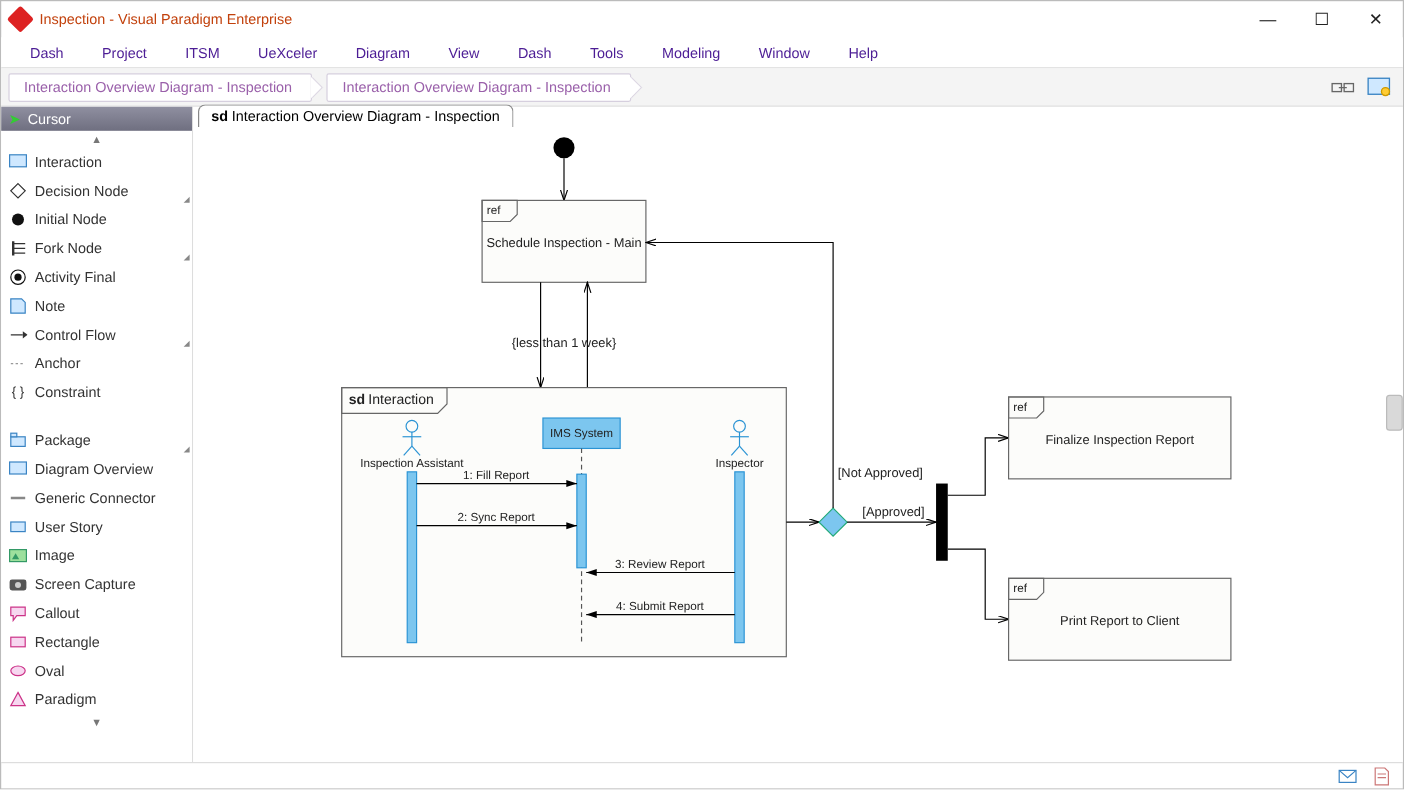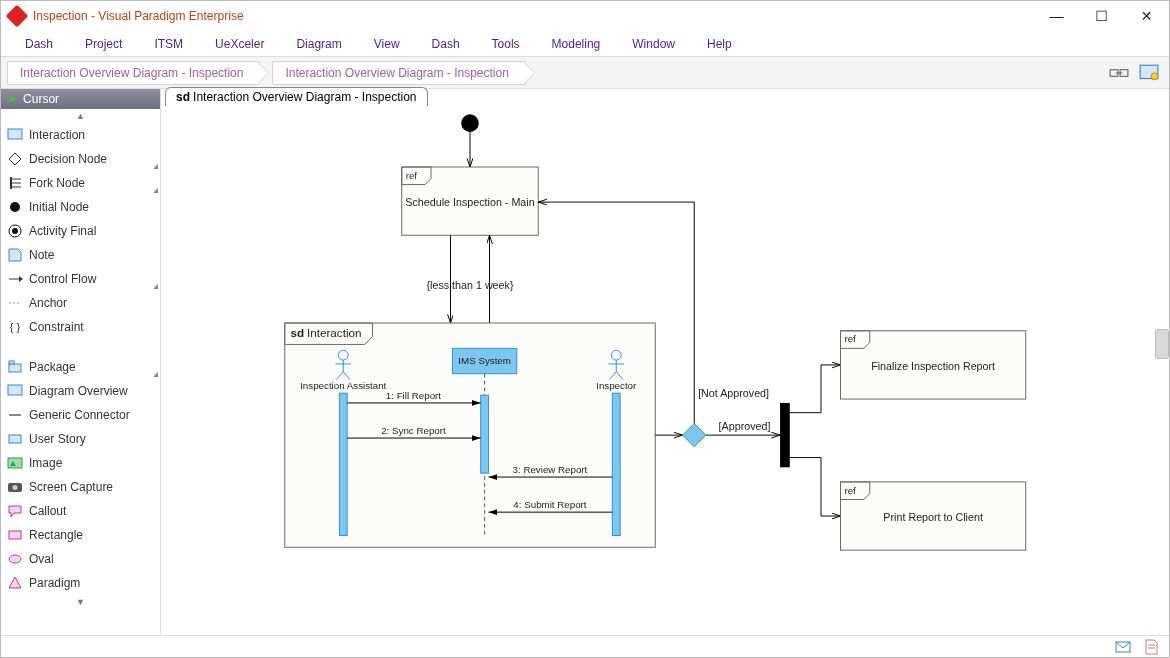--- a/index.html
+++ b/index.html
@@ -120,36 +120,36 @@
             <svg viewBox="0 0 16 16">
               <polygon points="8,2 14,8 8,14 2,8" fill="none" stroke="#333"></polygon>
             </svg>
           </span>
           <span class="lbl">Decision Node</span>
           <span class="more"></span>
         </div>
       <div class="pal-item">
           <span class="pi-icon">
             <svg viewBox="0 0 16 16">
+              <circle cx="8" cy="8" r="5" fill="#111"></circle>
+            </svg>
+          </span>
+          <span class="lbl">Initial Node</span>
+        </div>
+      <div class="pal-item">
+          <span class="pi-icon">
+            <svg viewBox="0 0 16 16">
               <line x1="4" y1="2" x2="4" y2="14" stroke="#333" stroke-width="2"></line>
               <line x1="4" y1="4" x2="14" y2="4" stroke="#333"></line>
               <line x1="4" y1="8" x2="14" y2="8" stroke="#333"></line>
               <line x1="4" y1="12" x2="14" y2="12" stroke="#333"></line>
             </svg>
           </span>
           <span class="lbl">Fork Node</span>
           <span class="more"></span>
-        </div>
-      <div class="pal-item">
-          <span class="pi-icon">
-            <svg viewBox="0 0 16 16">
-              <circle cx="8" cy="8" r="5" fill="#111"></circle>
-            </svg>
-          </span>
-          <span class="lbl">Initial Node</span>
         </div>
       <div class="pal-item">
           <span class="pi-icon">
             <svg viewBox="0 0 16 16">
               <circle cx="8" cy="8" r="6" fill="none" stroke="#111"></circle>
               <circle cx="8" cy="8" r="3" fill="#111"></circle>
             </svg>
           </span>
           <span class="lbl">Activity Final</span>
         </div>

